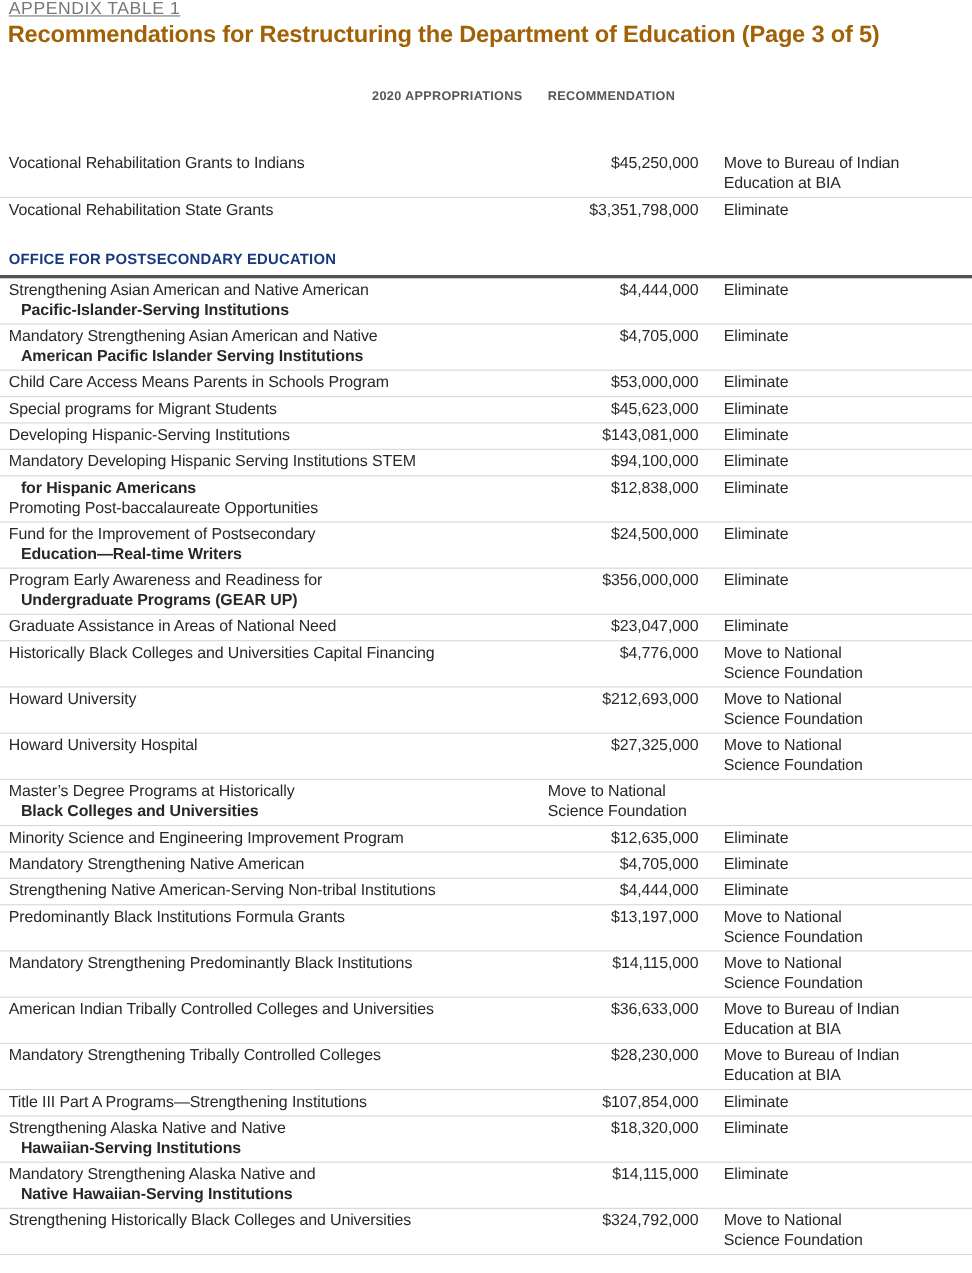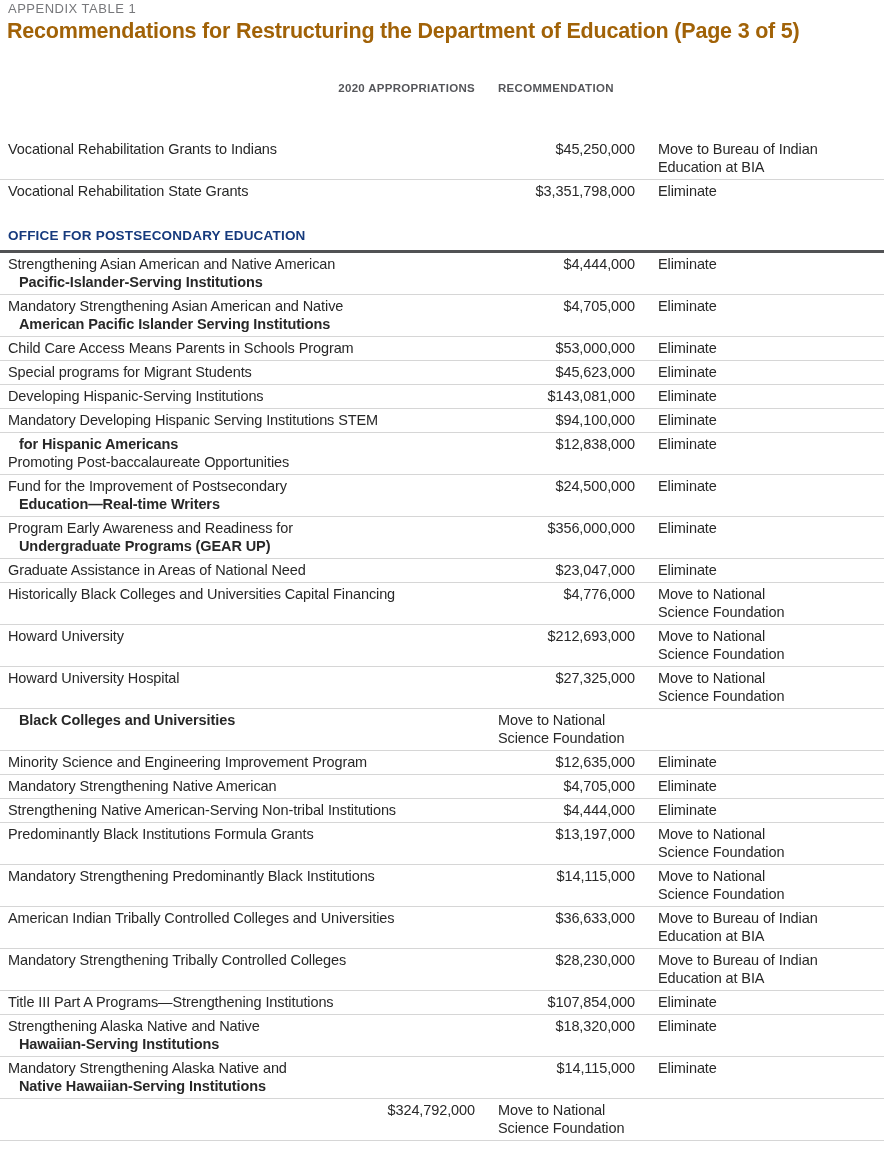--- a/index.html
+++ b/index.html
@@ -6,22 +6,23 @@
   html, body { background:#ffffff; }
   body {
     width:884px; height:1157px; overflow:hidden;
     font-family:"Liberation Sans", sans-serif;
     color:#282828;
   }
   .page { width:884px; height:1157px; overflow:hidden; position:relative; }
 
   .kicker {
     margin:2px 0 0 8px;
-    font-size:13px; line-height:13px; letter-spacing:0.5px;
+    font-size:16px; line-height:13px; letter-spacing:0.5px;
     color:#77787b;
+    text-decoration:underline;
   }
   .title {
     margin:4px 8px 0 7px;
     font-size:21.5px; line-height:25px; font-weight:bold;
     letter-spacing:-0.2px; color:#a16207;
   }
 
   .grid-cols {
     display:grid;
     grid-template-columns:1fr 160px 226px;
@@ -212,20 +213,21 @@
           <span class="line">Howard University Hospital</span>
         </div>
         <div class="cell-approp">$27,325,000</div>
         <div class="cell-rec">
           <span class="line">Move to National</span>
           <span class="line">Science Foundation</span>
         </div>
       </div>
       <div class="row grid-cols">
         <div class="cell-program">
+          <span class="line">Master’s Degree Programs at Historically</span>
           <span class="line cont">Black Colleges and Universities</span>
         </div>
         <div class="cell-rec">
           <span class="line">Move to National</span>
           <span class="line">Science Foundation</span>
         </div>
       </div>
       <div class="row grid-cols">
         <div class="cell-program">
           <span class="line">Minority Science and Engineering Improvement Program</span>
@@ -316,20 +318,23 @@
         <div class="cell-program">
           <span class="line">Mandatory Strengthening Alaska Native and</span>
           <span class="line cont">Native Hawaiian-Serving Institutions</span>
         </div>
         <div class="cell-approp">$14,115,000</div>
         <div class="cell-rec">
           <span class="line">Eliminate</span>
         </div>
       </div>
       <div class="row grid-cols">
+        <div class="cell-program">
+          <span class="line">Strengthening Historically Black Colleges and Universities</span>
+        </div>
         <div class="cell-approp">$324,792,000</div>
         <div class="cell-rec">
           <span class="line">Move to National</span>
           <span class="line">Science Foundation</span>
         </div>
       </div>
     </div>
 </div>
 
 </body></html>

